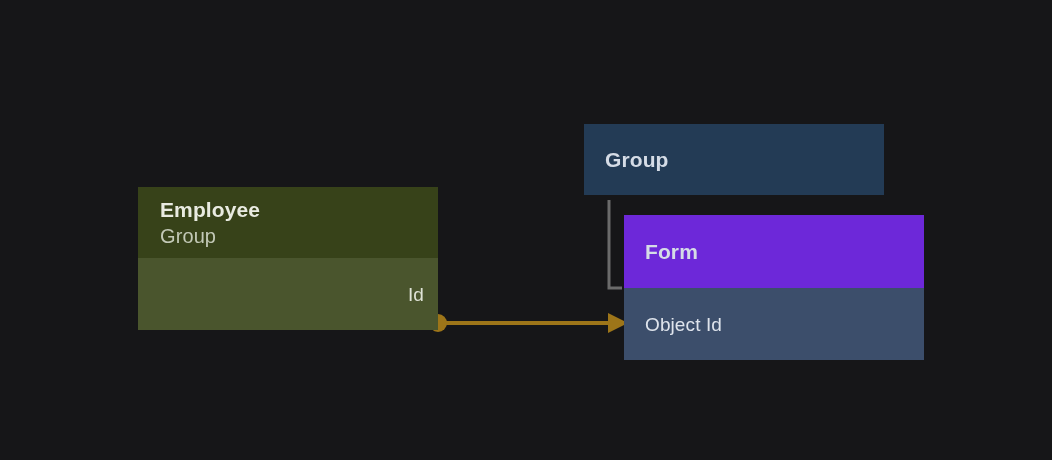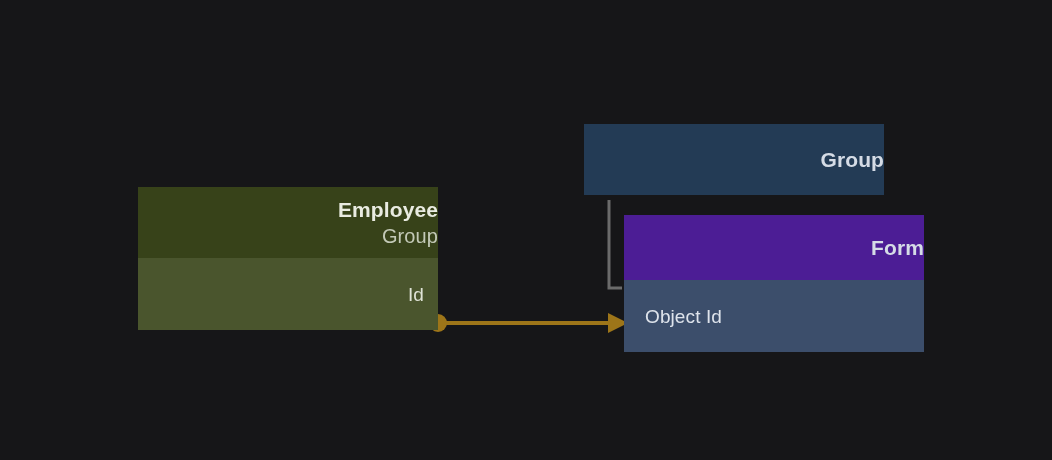--- a/index.html
+++ b/index.html
@@ -20,21 +20,20 @@
   
   .node {
     position: absolute;
     box-sizing: border-box;
   }
   .node-header {
     box-sizing: border-box;
     display: flex;
     flex-direction: column;
     justify-content: center;
-    text-align: right;
   }
   .node-title {
     font-weight: bold;
     line-height: 1.22;
     letter-spacing: 0.1px;
   }
   .node-subtitle {
     font-weight: normal;
     line-height: 1.22;
     letter-spacing: 0.1px;
@@ -100,22 +99,22 @@
   }
 
   
   #form-node {
     left: 624px;
     top: 215px;
     width: 300px;
     height: 145px;
   }
   #form-node .node-header {
-    height: 65px;
-    background: #4c1d95;
+    height: 73px;
+    background: #6d28d9;
     padding: 0 0 0 21px;
   }
   #form-node .node-title {
     color: #d5dce6;
     font-size: 21px;
   }
   #form-node .node-row {
     height: 72px;
     background: #3c4e6b;
     padding: 0 0 0 21px;

